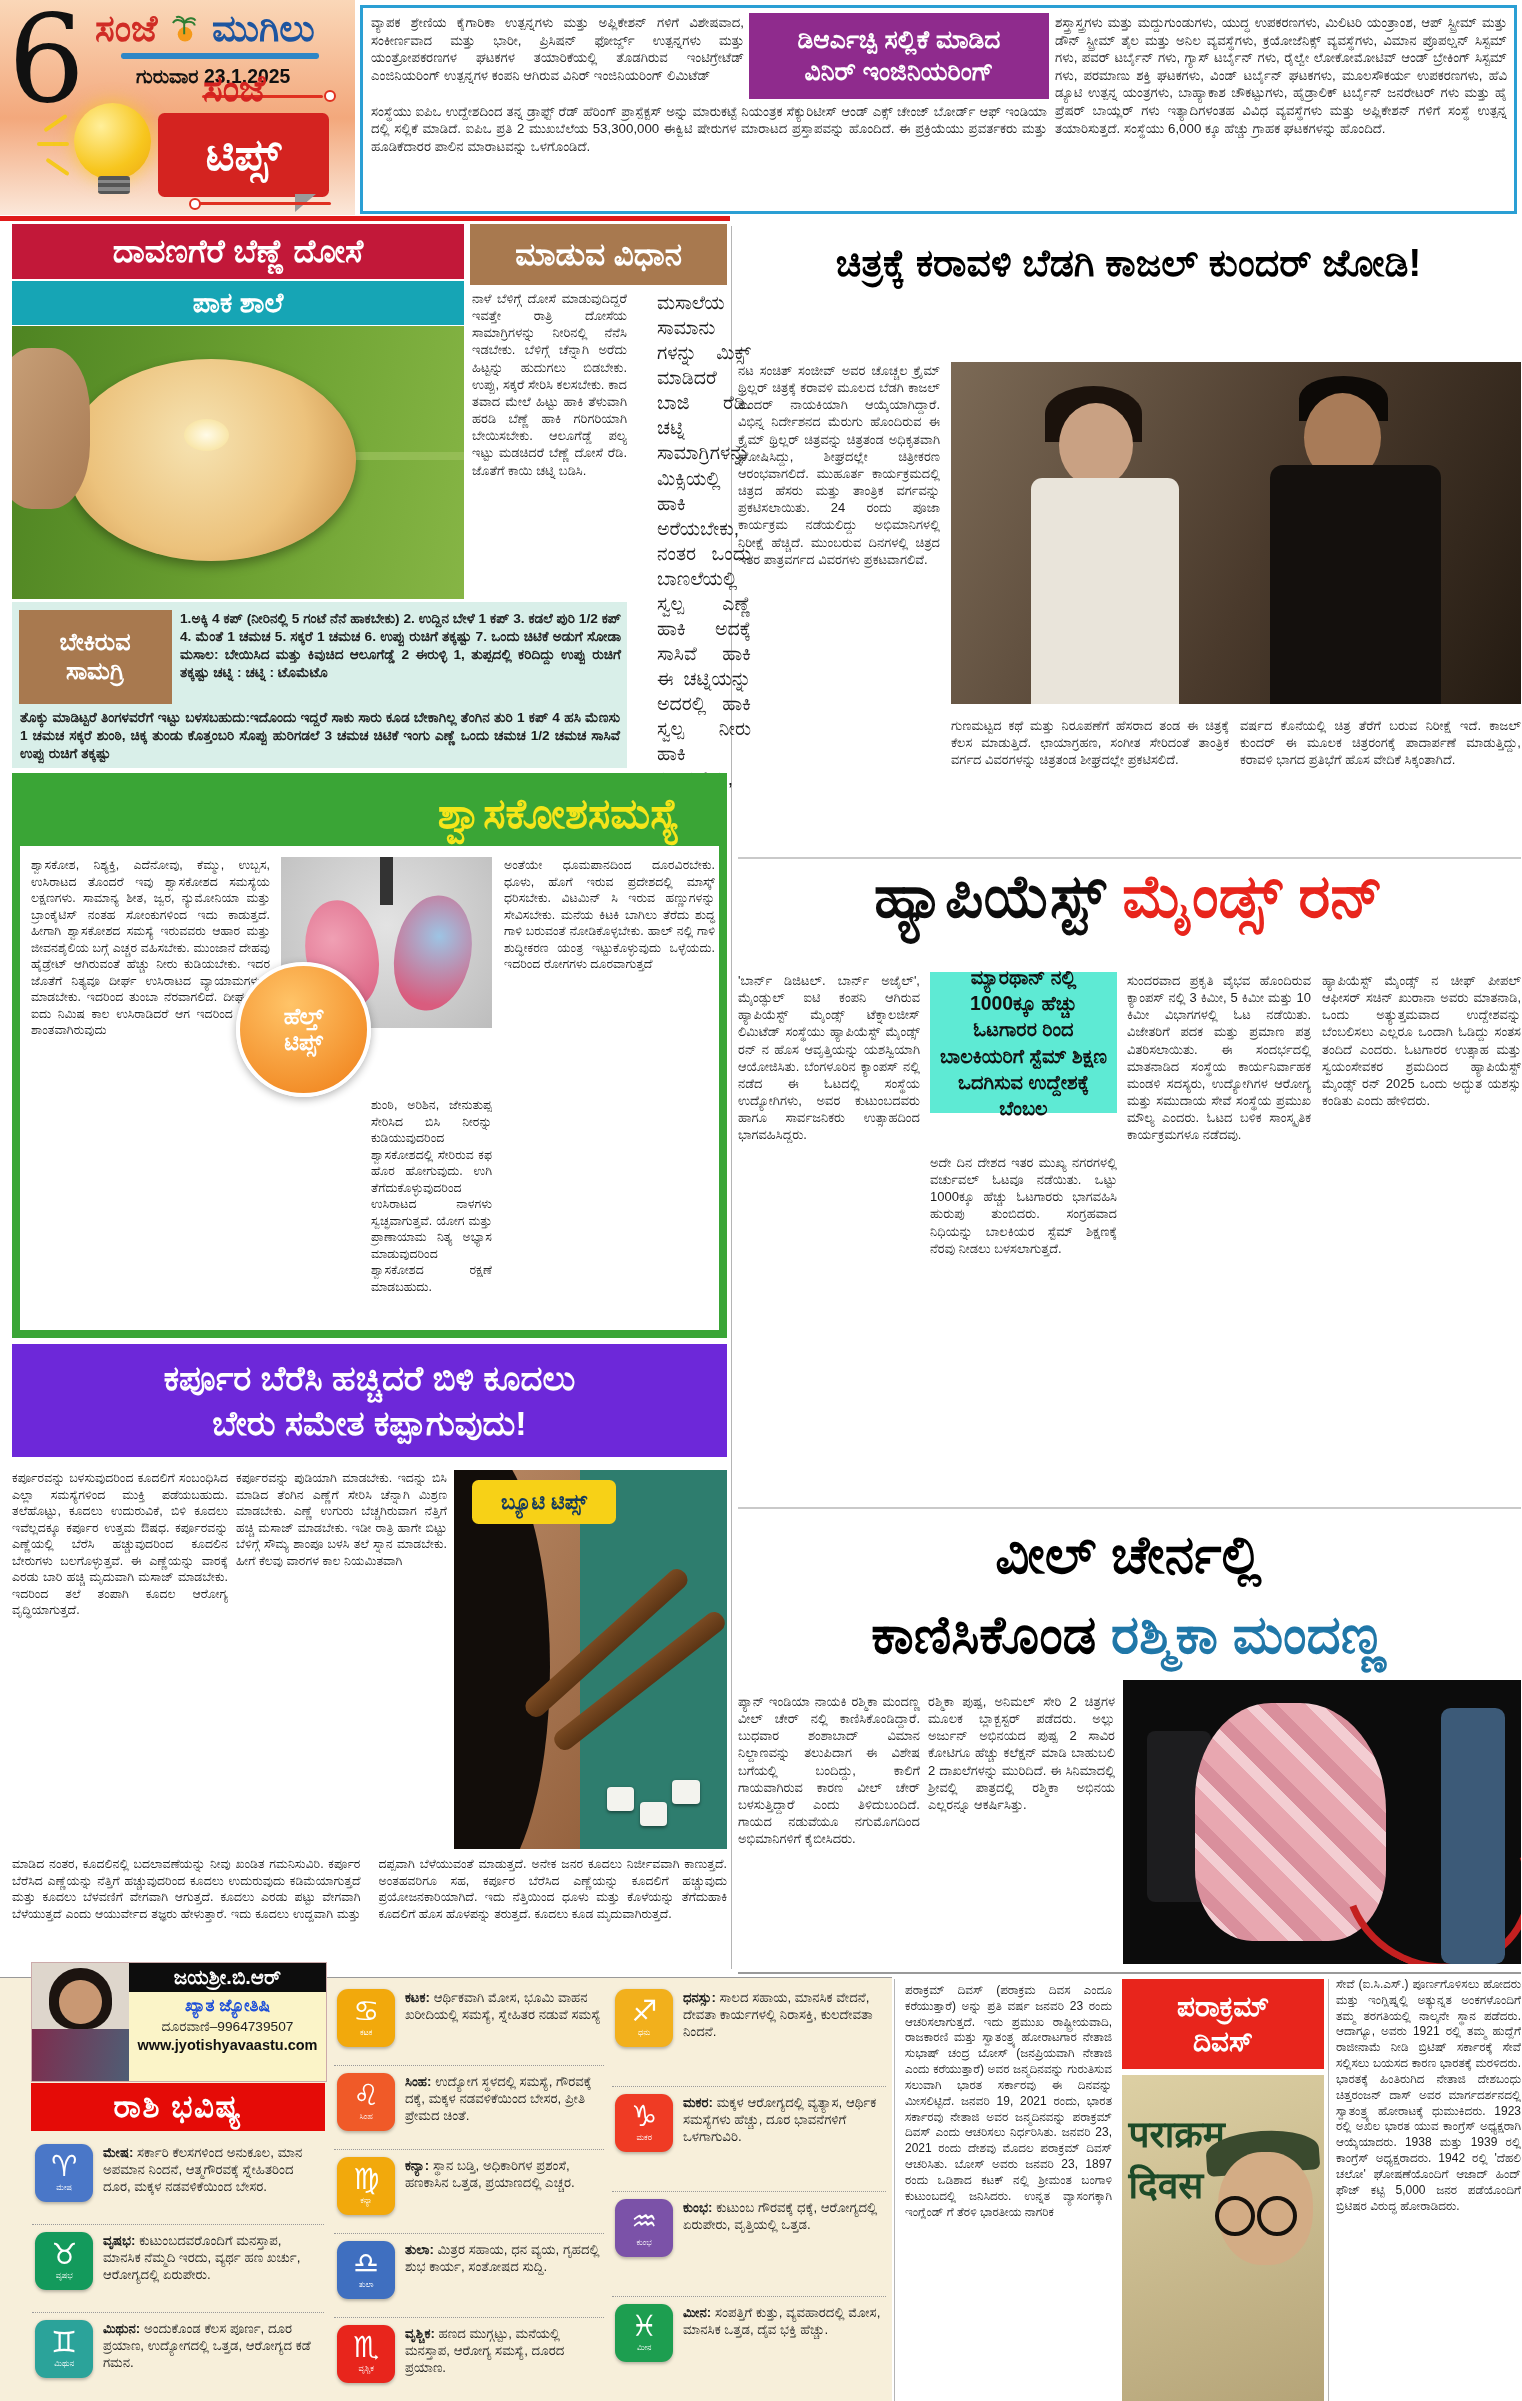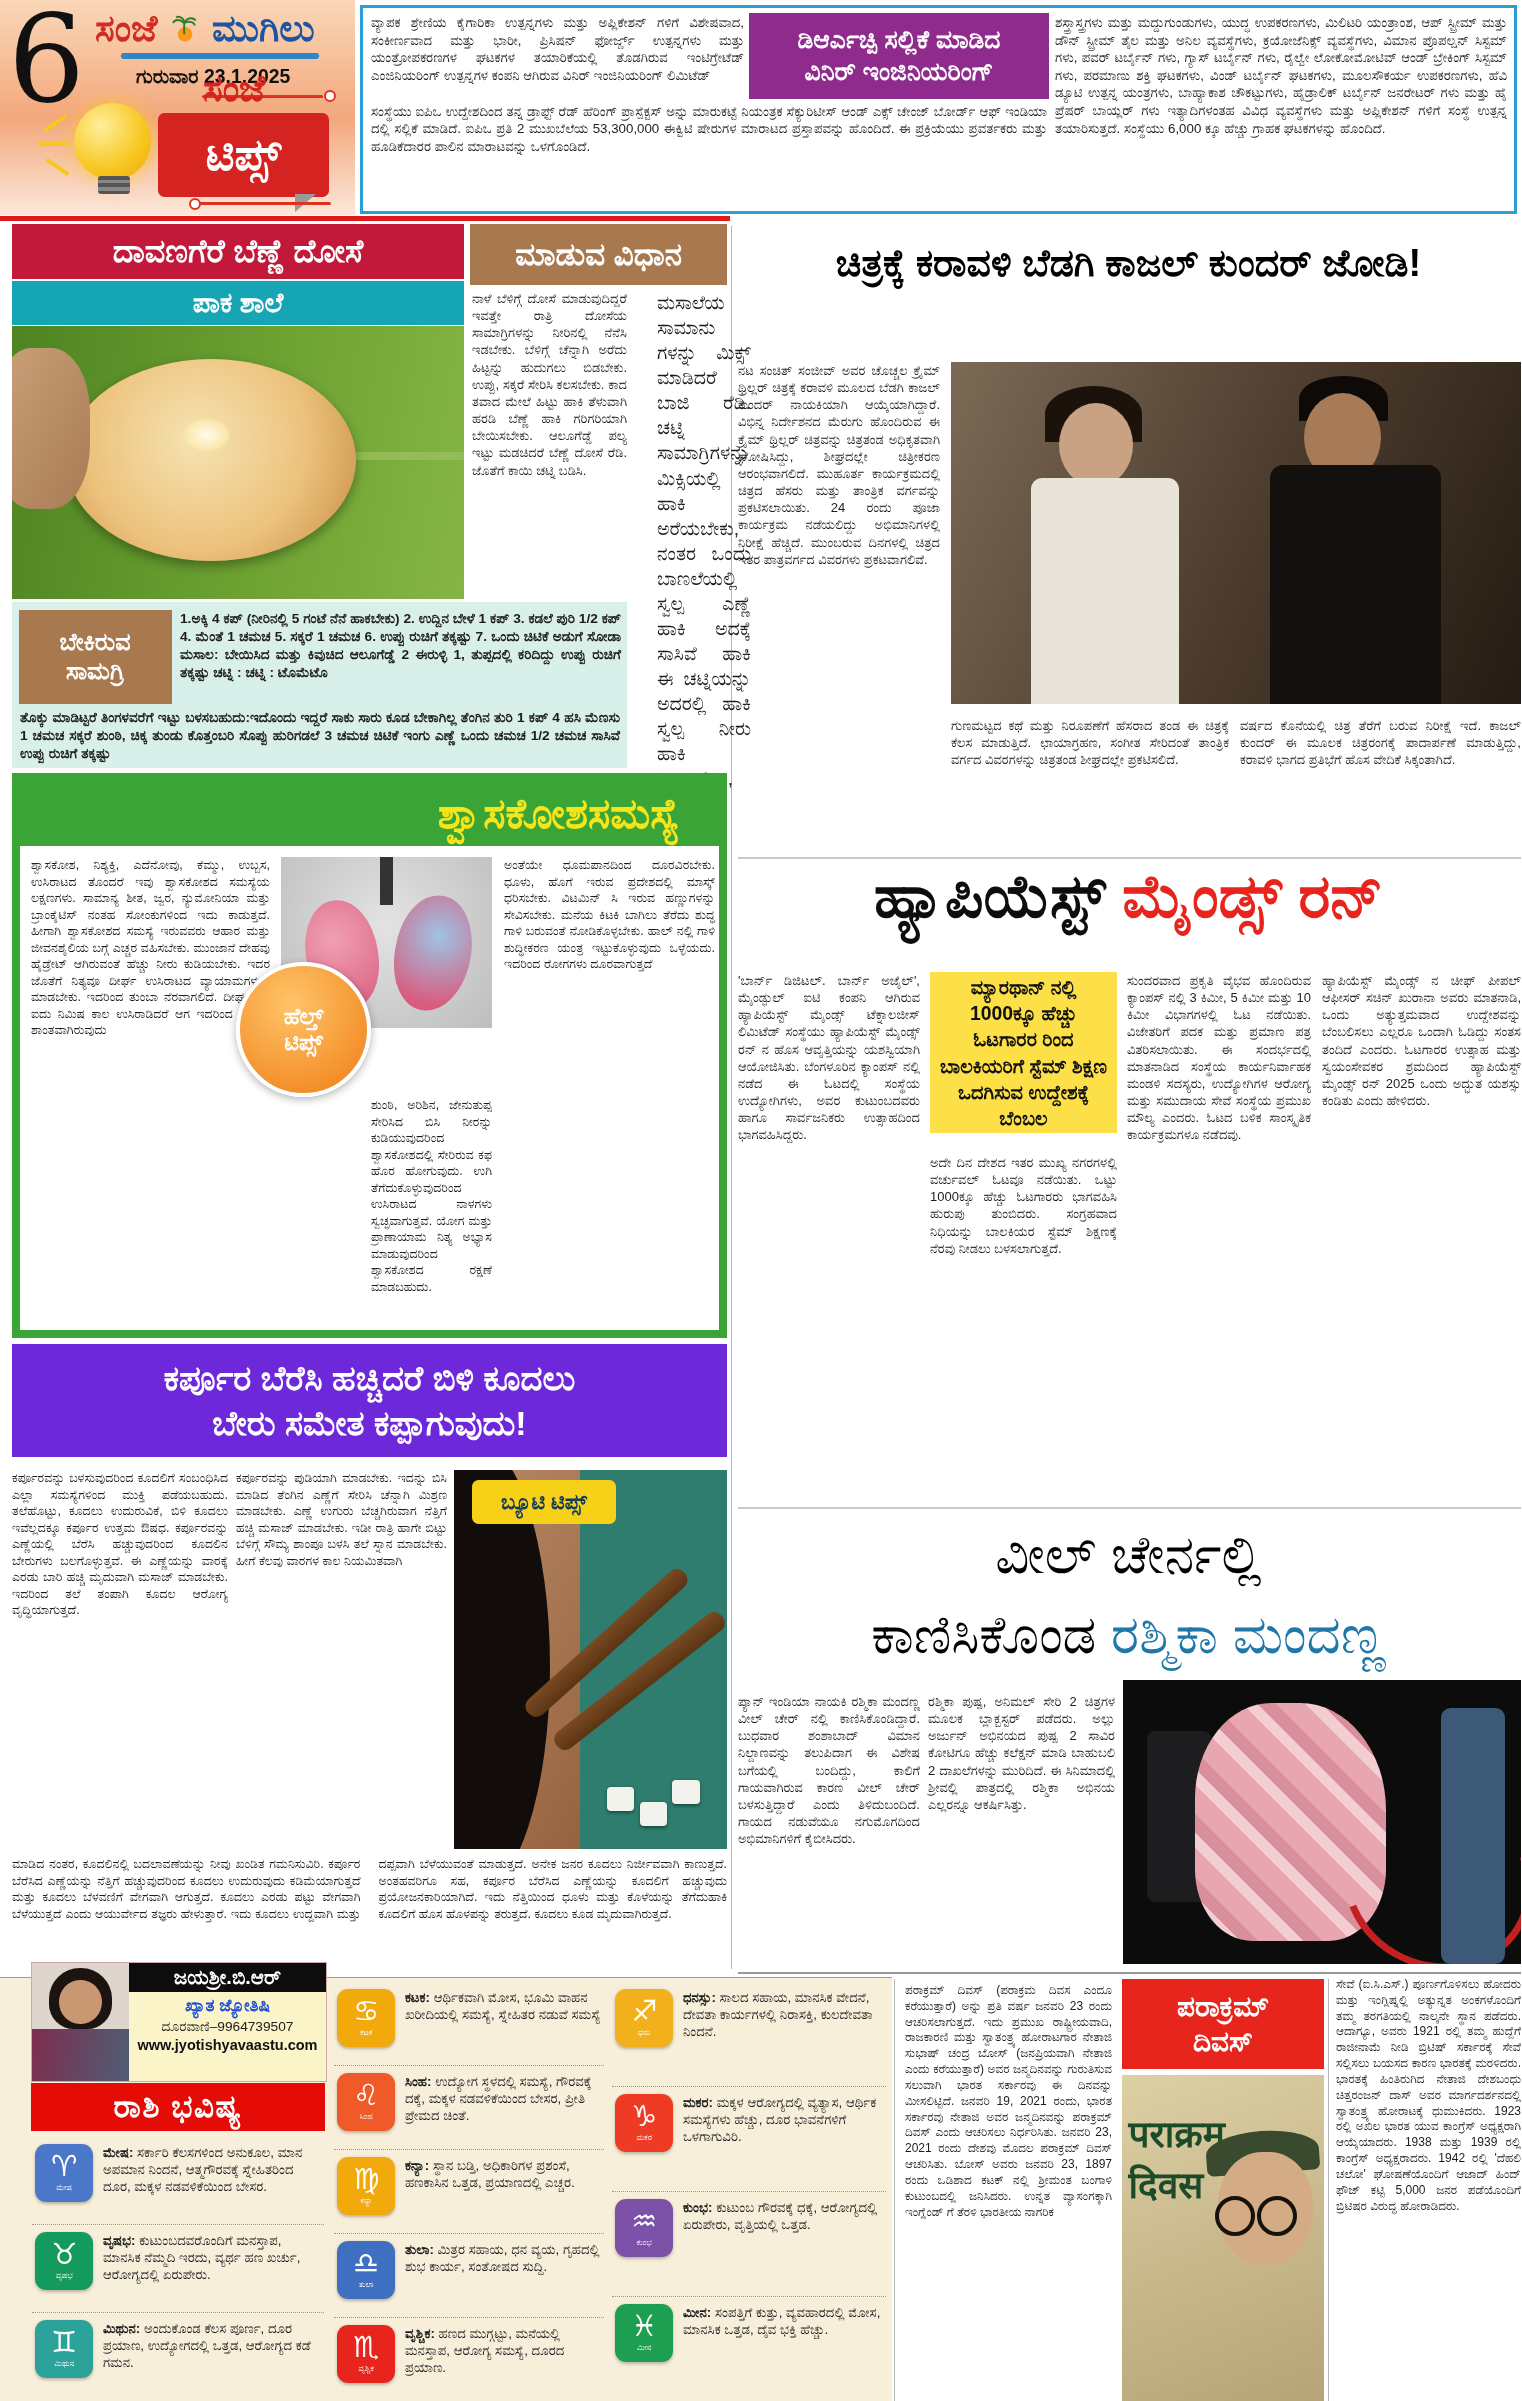--- a/index.html
+++ b/index.html
@@ -67,23 +67,23 @@
   .photo-couple{left:951px;top:362px;width:570px;height:342px;background:linear-gradient(115deg,#7c6a56 0%,#4a3a2c 55%,#241b12 100%);overflow:hidden;}
   .pc-wjacket{position:absolute;left:14%;top:34%;width:26%;height:70%;background:#e9e4da;border-radius:11.3px 11.3px 0 0;}
   .pc-whead{position:absolute;left:19%;top:12%;width:74px;height:84px;border-radius:50%;background:#c9a183;}
   .pc-whair{position:absolute;left:16.5%;top:7%;width:97px;height:56px;border-radius:50% 50% 0 0;background:#1b120c;}
   .pc-mjacket{position:absolute;left:56%;top:30%;width:30%;height:74%;background:#14100d;border-radius:13px 13px 0 0;}
   .pc-mhead{position:absolute;left:62%;top:9%;width:77px;height:89px;border-radius:50%;background:#a87b58;}
   .pc-mhair{position:absolute;left:61%;top:4%;width:89px;height:45px;border-radius:50% 50% 0 0;background:#0d0a07;}
   .m-headline{left:738px;top:862px;width:781px;height:95px;text-align:center;font-size:60px;font-weight:bold;white-space:nowrap;}
   .m-headline .blk{color:#0d0d0d;}
   .m-headline .red{color:#e8251c;}
-  .yellow-box{left:930px;top:972px;width:187px;height:161px;background:#fde047;display:flex;align-items:center;padding:6.5px;box-sizing:border-box;}
+  .yellow-box{left:930px;top:972px;width:187px;height:141px;background:#5eead4;display:flex;align-items:center;padding:6.5px;box-sizing:border-box;}
   .yellow-box div{font-size:19.4px;font-weight:bold;text-align:center;line-height:1.35;color:#111;}
-  .r-headline{left:738px;top:1515px;width:781px;height:166px;text-align:center;font-size:53px;font-weight:normal;line-height:1.5;}
+  .r-headline{left:738px;top:1515px;width:781px;height:166px;text-align:center;font-size:53px;font-weight:bold;line-height:1.5;}
   .r-headline .blue{color:#2077a8;}
   .photo-wheel{left:1123px;top:1680px;width:398px;height:284px;background:#0c0c0c;overflow:hidden;}
   .pw-blanket{position:absolute;left:18%;top:8%;width:48%;height:84%;border-radius:40% 45% 30% 30%;background:repeating-linear-gradient(45deg,#e8a7b0 0 21px,#f3cdd2 21px 32px,#d98f9c 32px 45px);}
   .pw-frame{position:absolute;left:55%;top:40%;width:178px;height:161px;border:7.3px solid #c42020;border-radius:50%;border-top-color:transparent;border-left-color:transparent;transform:rotate(25deg);}
   .pw-jeans{position:absolute;right:4%;top:10%;width:16%;height:90%;background:#3c5a78;border-radius:9.7px;}
   .pw-seat{position:absolute;left:6%;top:18%;width:16%;height:60%;background:#1d1d1f;border-radius:8px;}
   
   .bottom-band{left:0;top:1977px;width:1523px;height:424px;background:#fff;}
   .cream{position:absolute;left:0;top:0;width:892px;height:424px;background:#f7efda;border-top:1.6px solid #999;}
   .astro-card{left:31px;top:1962px;width:294px;height:118px;background:#fbf4c8;border:0.8px solid #caa;display:flex;z-index:3;}

